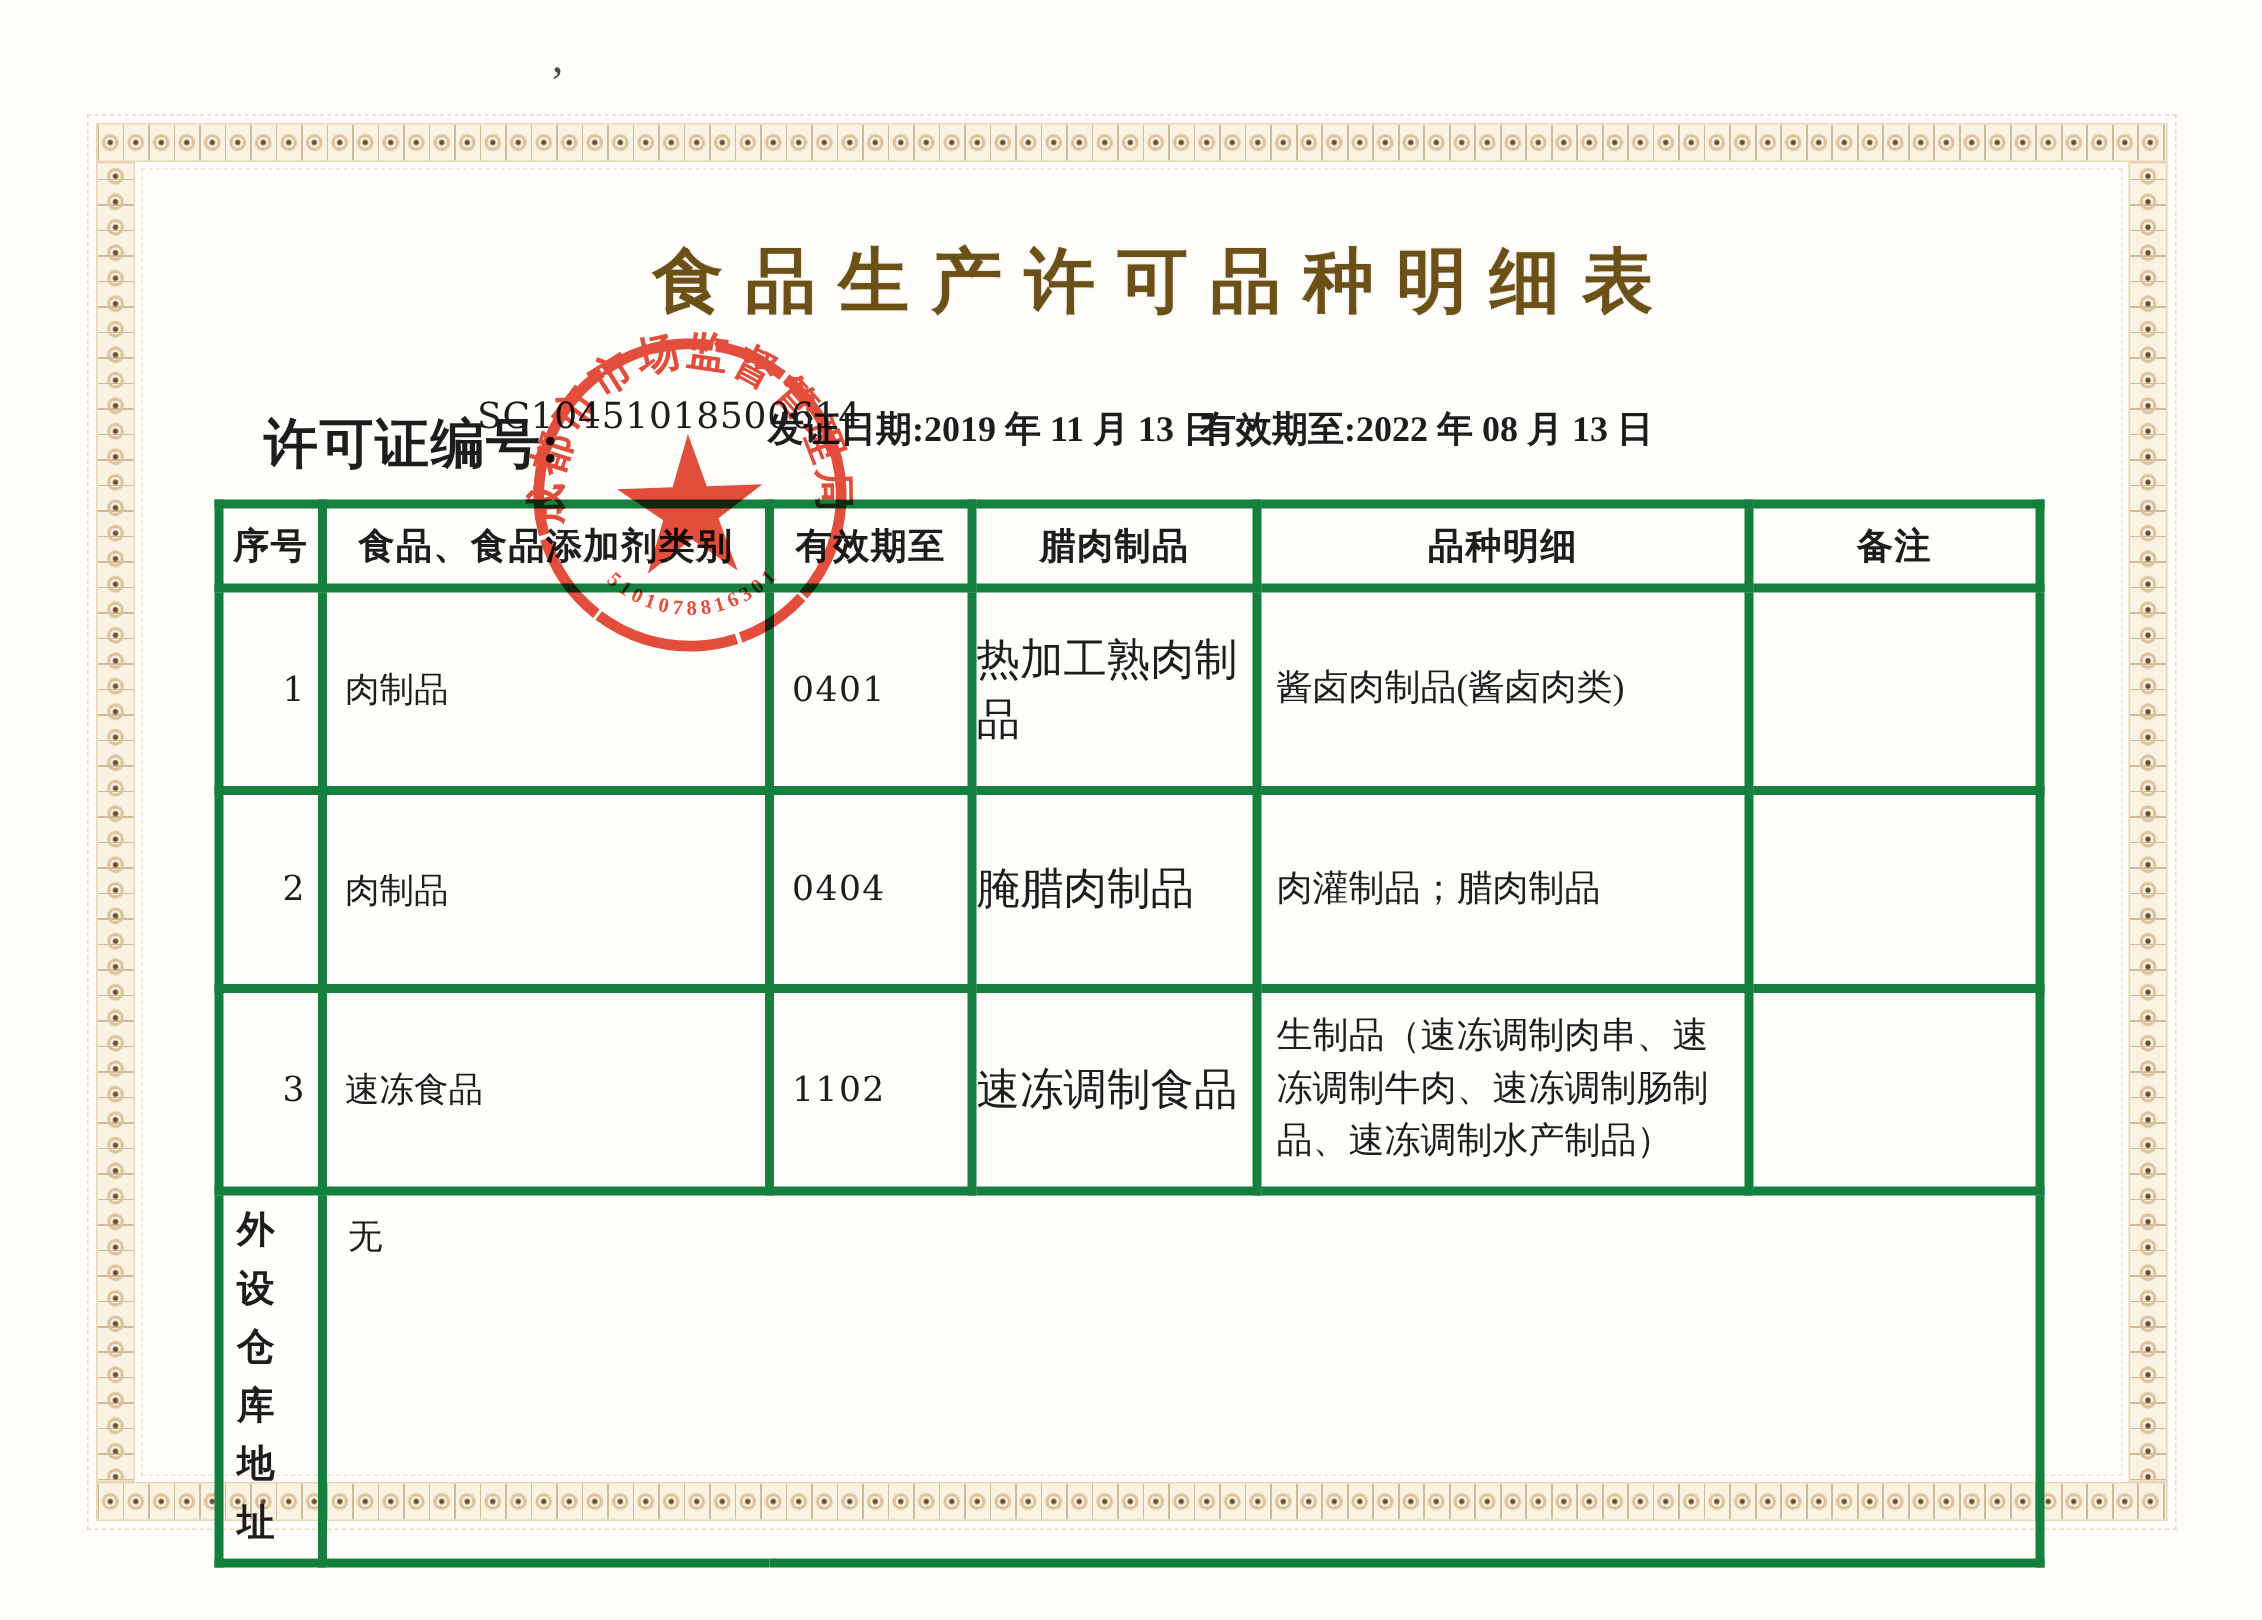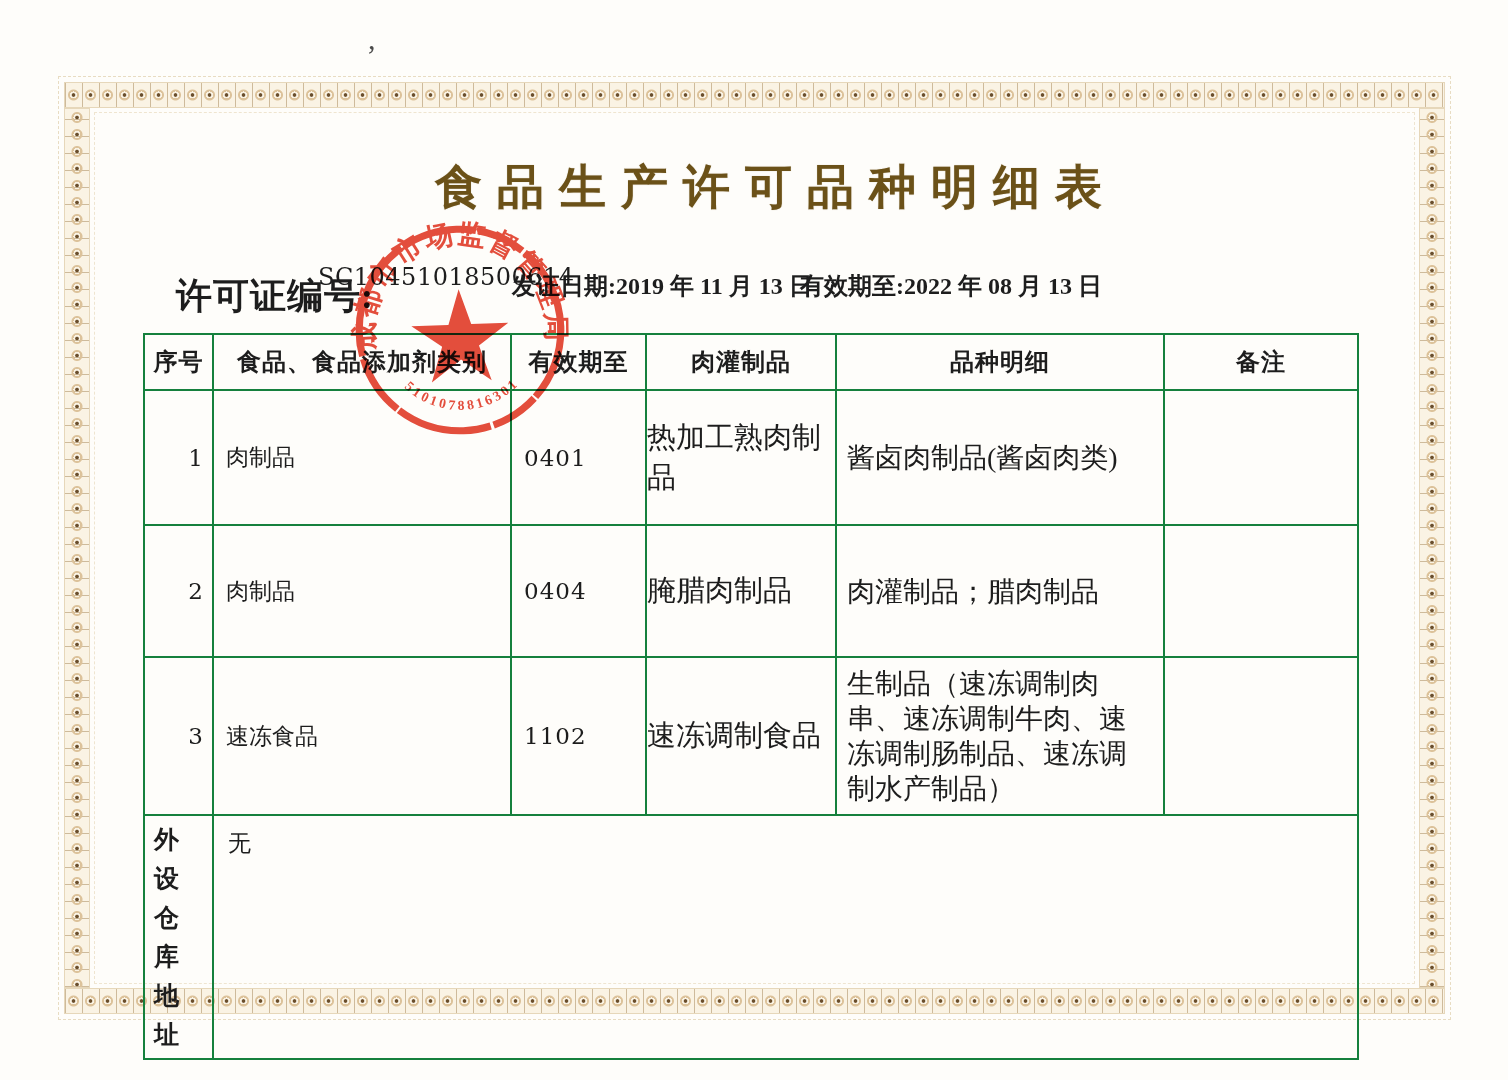--- a/index.html
+++ b/index.html
@@ -66,31 +66,31 @@
 
   
   table.license-table {
     position: absolute; left: 143px; top: 333px;
     border-collapse: collapse;
     table-layout: fixed;
     width: 1214px;
     background: transparent;
   }
   .license-table th, .license-table td {
-    border: 2px solid #15803d;
+    border: 6px solid #15803d;
     font-size: 22px;
     vertical-align: middle;
   }
   .license-table th { height: 56px; font-size: 24px; font-weight: bold; text-align: center; letter-spacing: 1px; }
   .r1 { height: 135px; } .r2 { height: 132px; } .r3 { height: 135px; } .r4 { height: 123px; }
   td.seq { text-align: right; padding-right: 9px; font-size: 23px; font-family: "DejaVu Serif", serif; }
   td.cat { padding-left: 12px; font-size: 23px; }
   td.code { padding-left: 12px; font-size: 23px; font-family: "DejaVu Serif", serif; letter-spacing: 1px; }
   td.cname { font-size: 29px; }
-  td.detail { padding: 8px 10px 8px 10px; font-size: 28px; line-height: 35px; }
+  td.detail { padding: 8px 10px 8px 10px; font-size: 24px; line-height: 35px; }
   td.remark { }
   td.wh-label {
     font-size: 25px; font-weight: bold;
     line-height: 39px; padding: 4px 20px 4px 9px;
     vertical-align: middle; letter-spacing: 1px;
   }
   td.wh-value { vertical-align: top; padding: 12px 14px; font-size: 23px; }
 
   
   .seal {
@@ -138,21 +138,21 @@
         <col style="width:135px">
       <col style="width:190px">
         <col style="width:328px">
         <col style="width:194px">
     </colgroup>
     <tbody>
         <tr>
       <th>序号</th>
       <th>食品、食品添加剂类别</th>
       <th>有效期至</th>
-      <th>肉灌制品</th>
+      <th>腊肉制品</th>
       <th>品种明细</th>
       <th>备注</th>
     </tr>
     <tr class="r1">
       <td class="seq">1</td>
       <td class="cat">肉制品</td>
       <td class="code">0401</td>
       <td class="cname">热加工熟肉制品</td>
       <td class="detail">酱卤肉制品(酱卤肉类)</td>
       <td class="remark"></td>

